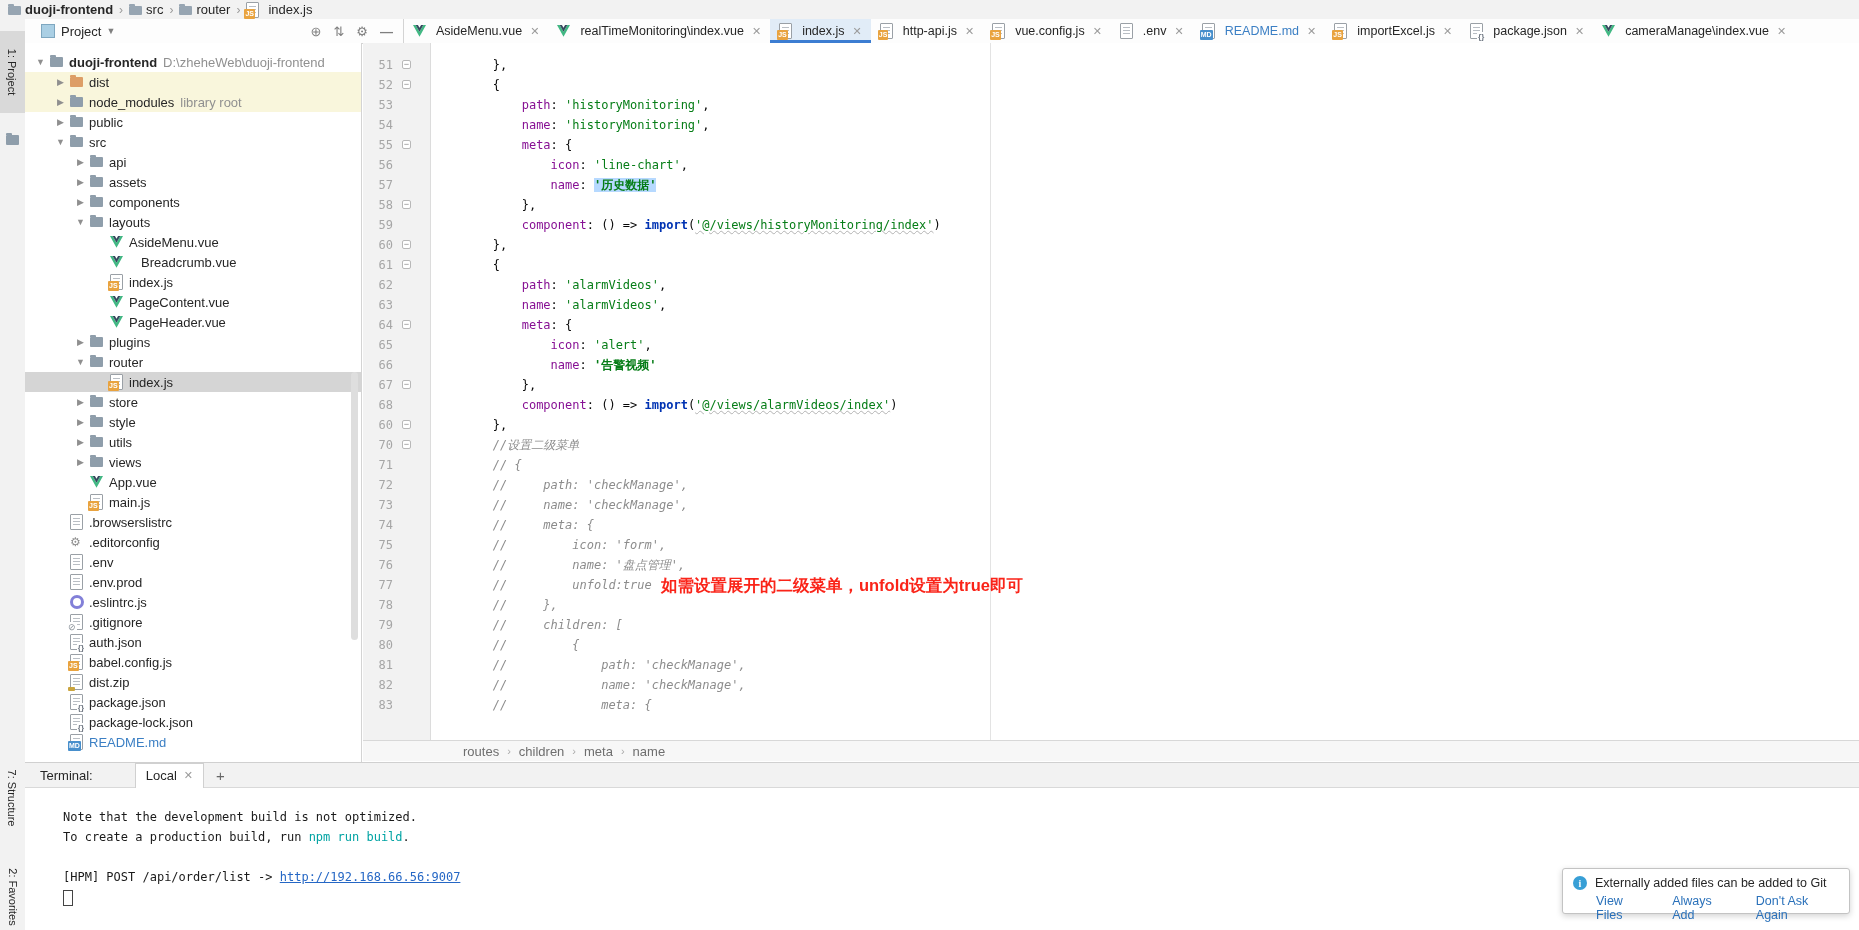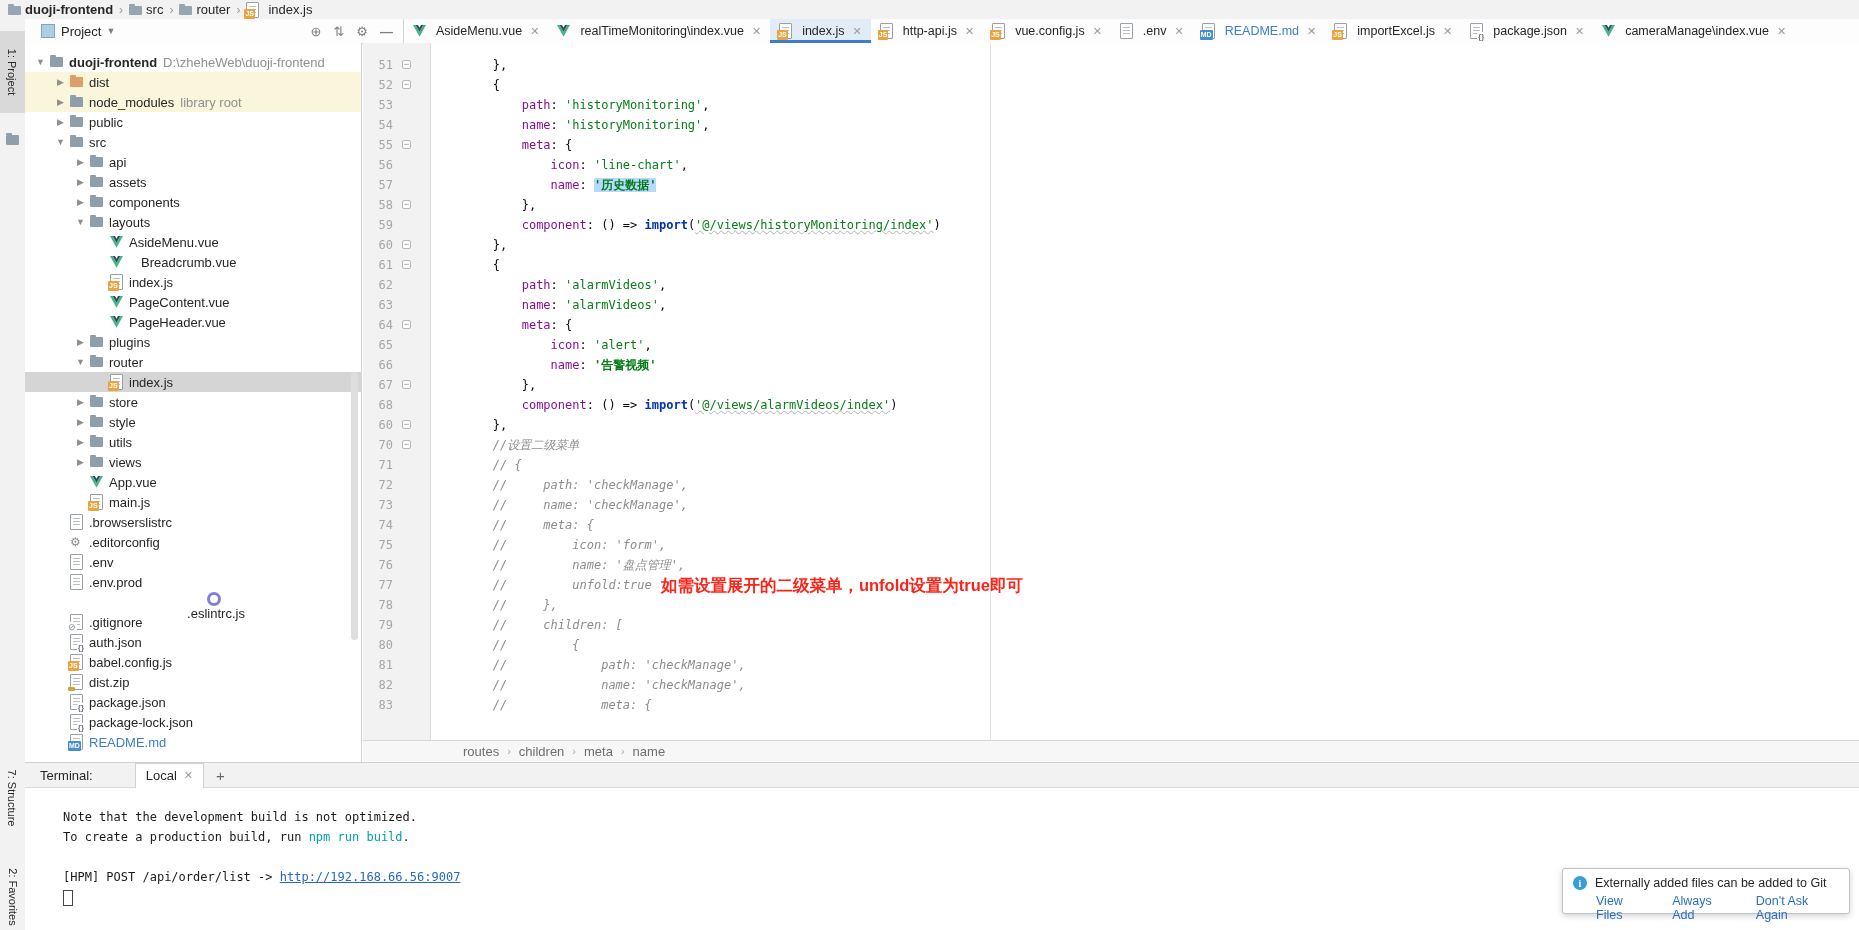--- a/index.html
+++ b/index.html
@@ -500,21 +500,21 @@
           <span class="icon-page lines"></span>
         </span>
         <span class="tree-label">.env</span>
       </div>
       <div class="tree-row" style="padding-left: 45px;">
         <span class="tree-icon">
           <span class="icon-page lines"></span>
         </span>
         <span class="tree-label">.env.prod</span>
       </div>
-      <div class="tree-row" style="padding-left: 45px; flex-direction: column;">
+      <div class="tree-row" style="padding-left: 45px;">
         <span class="tree-icon">
           <span class="eslint-circle"></span>
         </span>
         <span class="tree-label">.eslintrc.js</span>
       </div>
       <div class="tree-row" style="padding-left: 45px;">
         <span class="tree-icon">
           <span class="icon-page lines">
             <b class="badge sub">⊘</b>
           </span>

